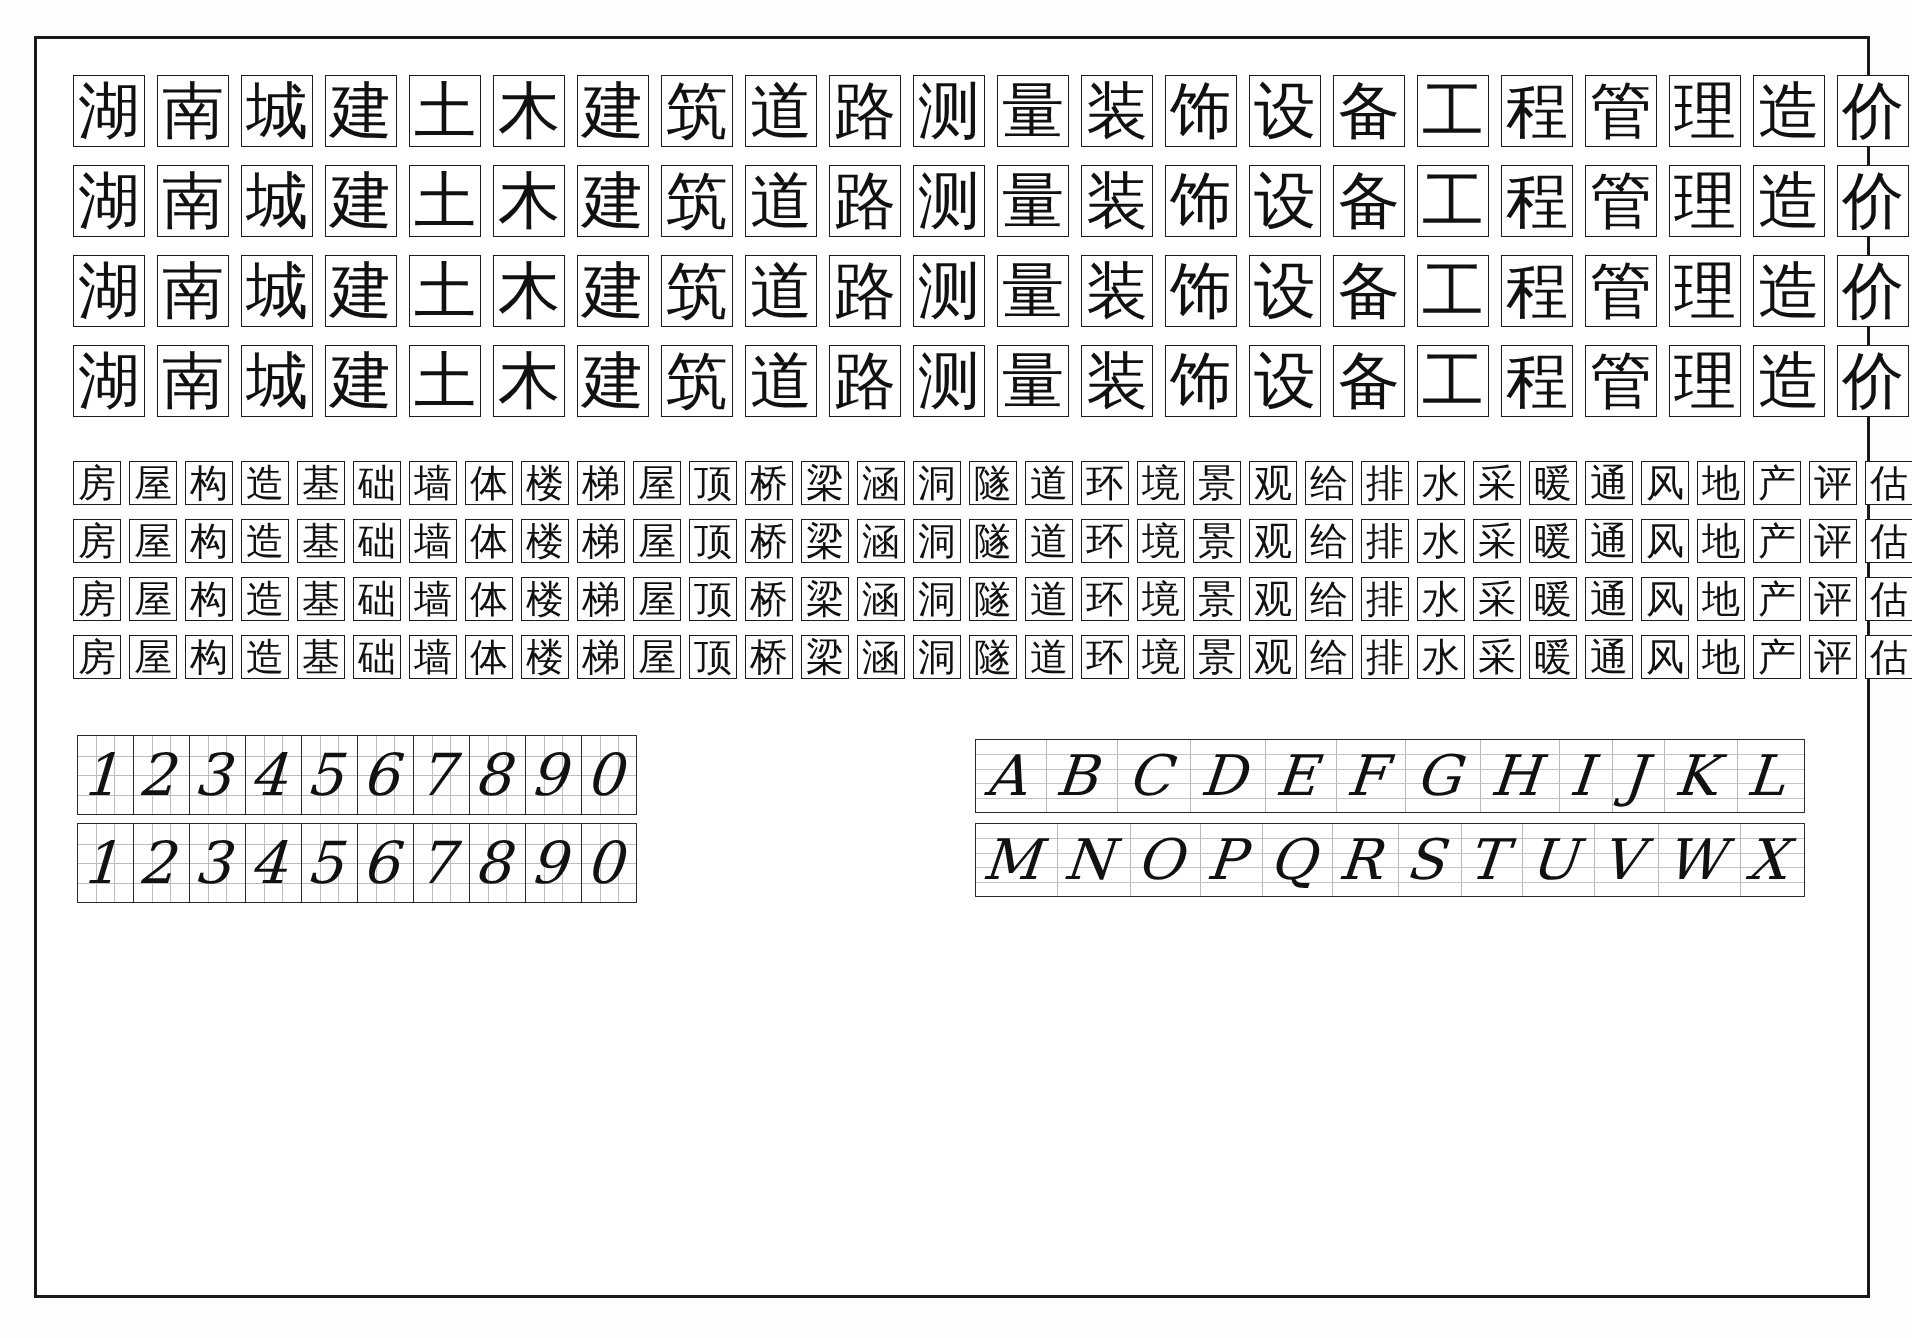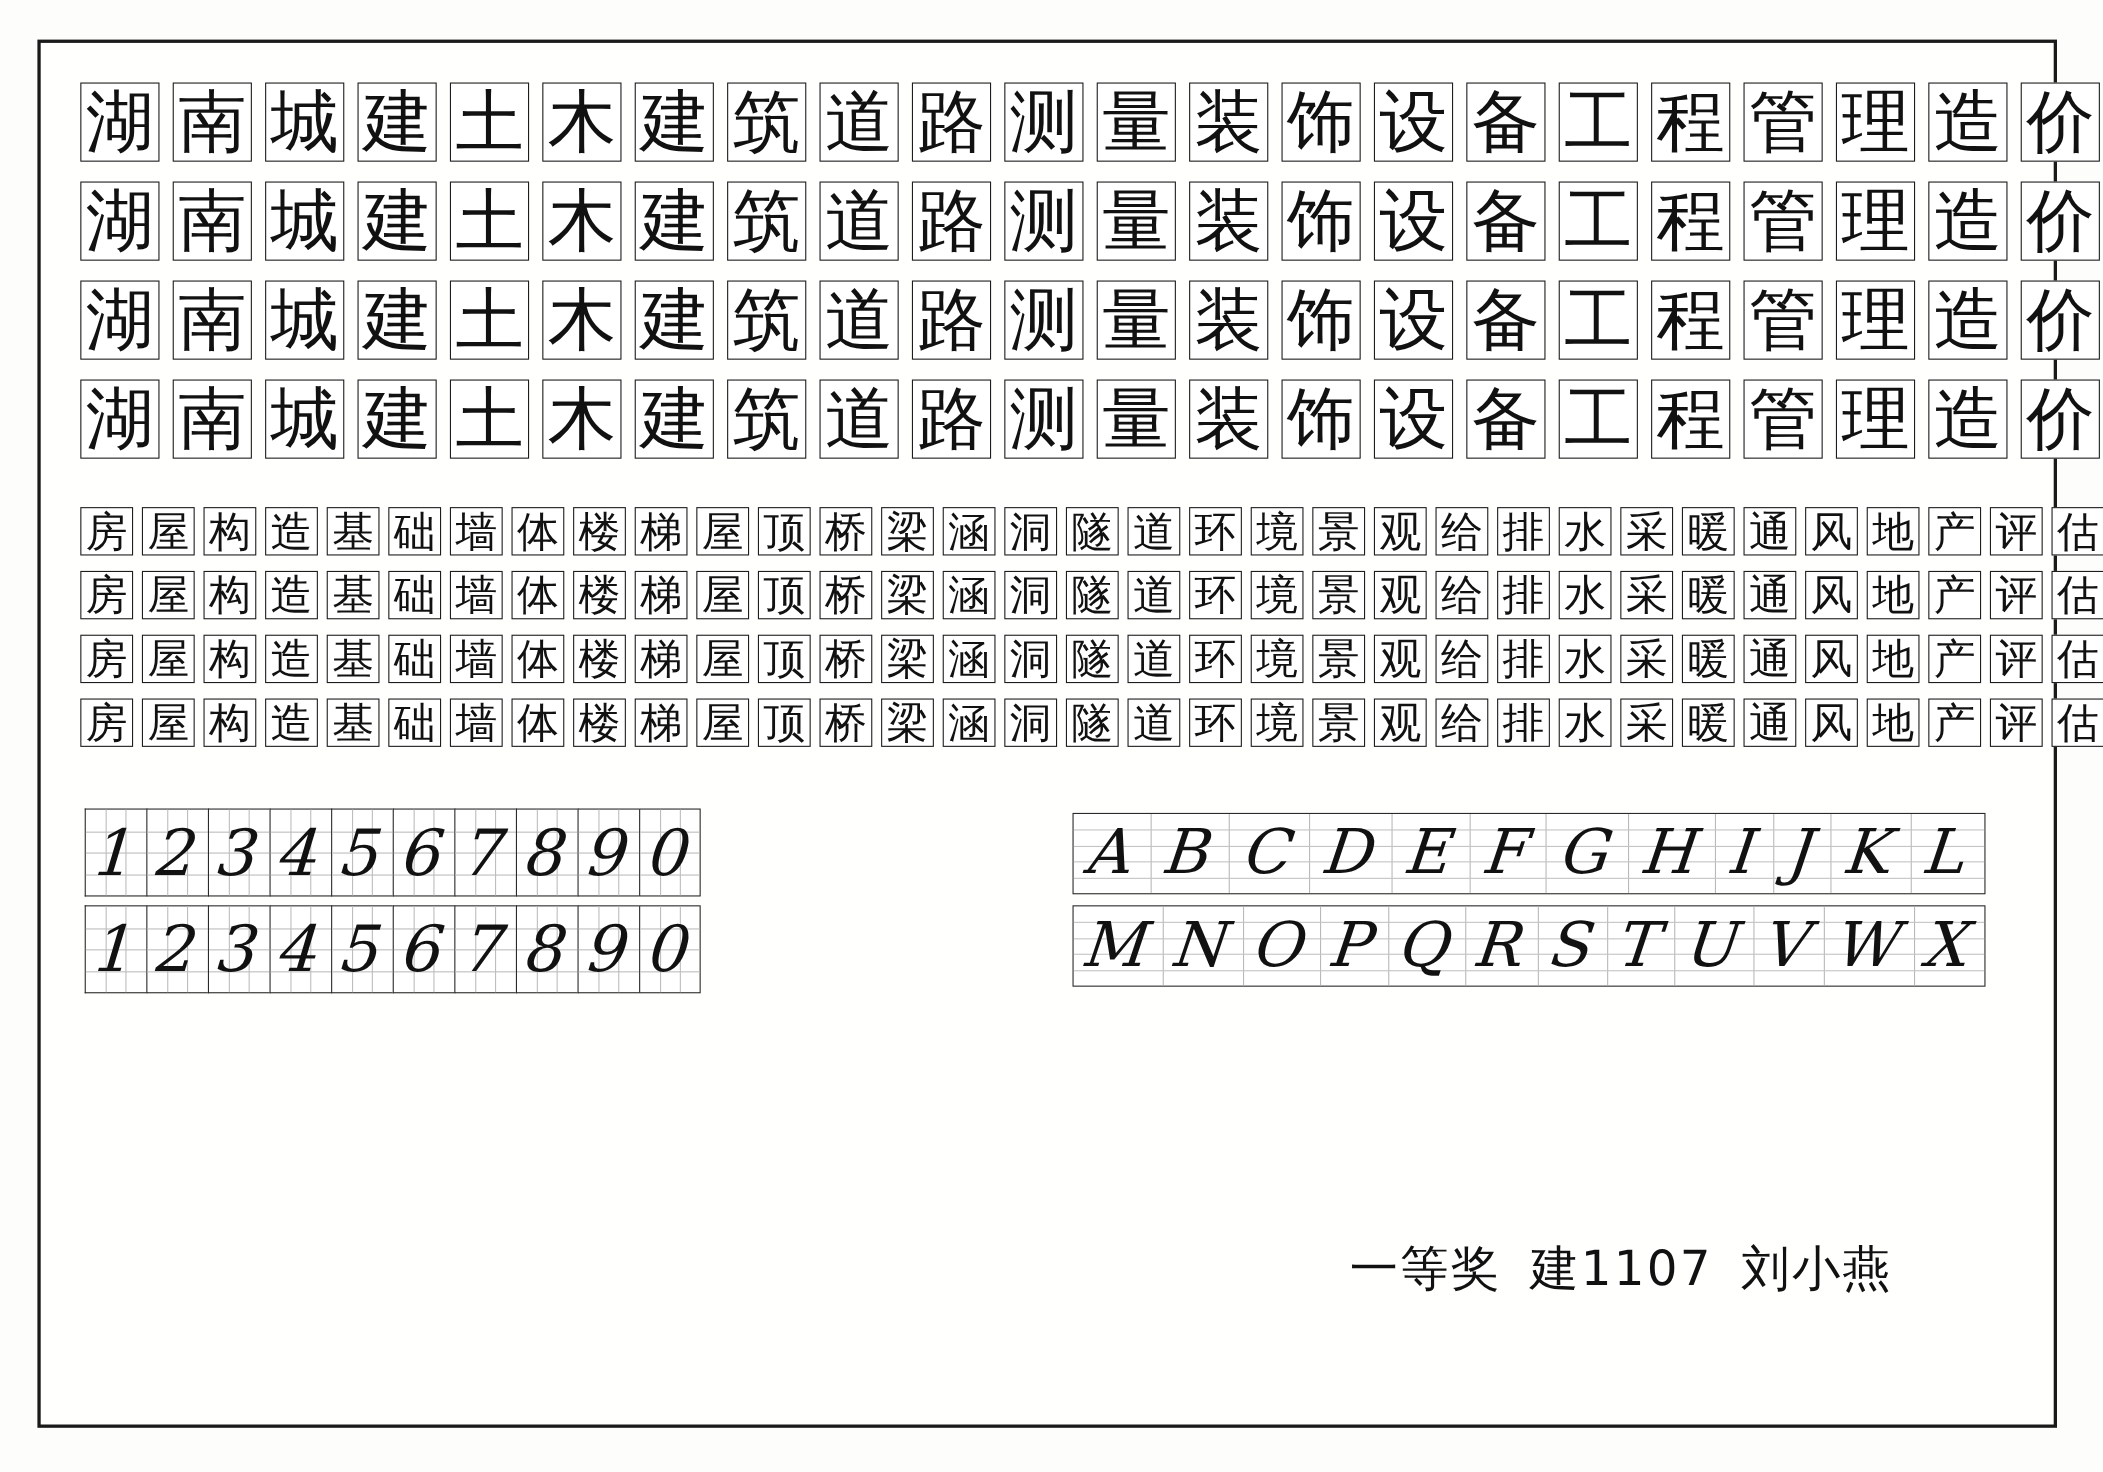--- a/index.html
+++ b/index.html
@@ -638,18 +638,15 @@
           </div>
           <div class="alpha-cell">
             <span class="alpha-glyph">W</span>
           </div>
           <div class="alpha-cell">
             <span class="alpha-glyph">X</span>
           </div>
         </div>
       </div>
 
-    <div id="caption">
-      <span class="cap-part">一等奖</span><span class="cap-part">建1107</span><span class="cap-part">刘小燕</span>
-    </div>
 
   </div>
 </div>
 
 </body></html>

